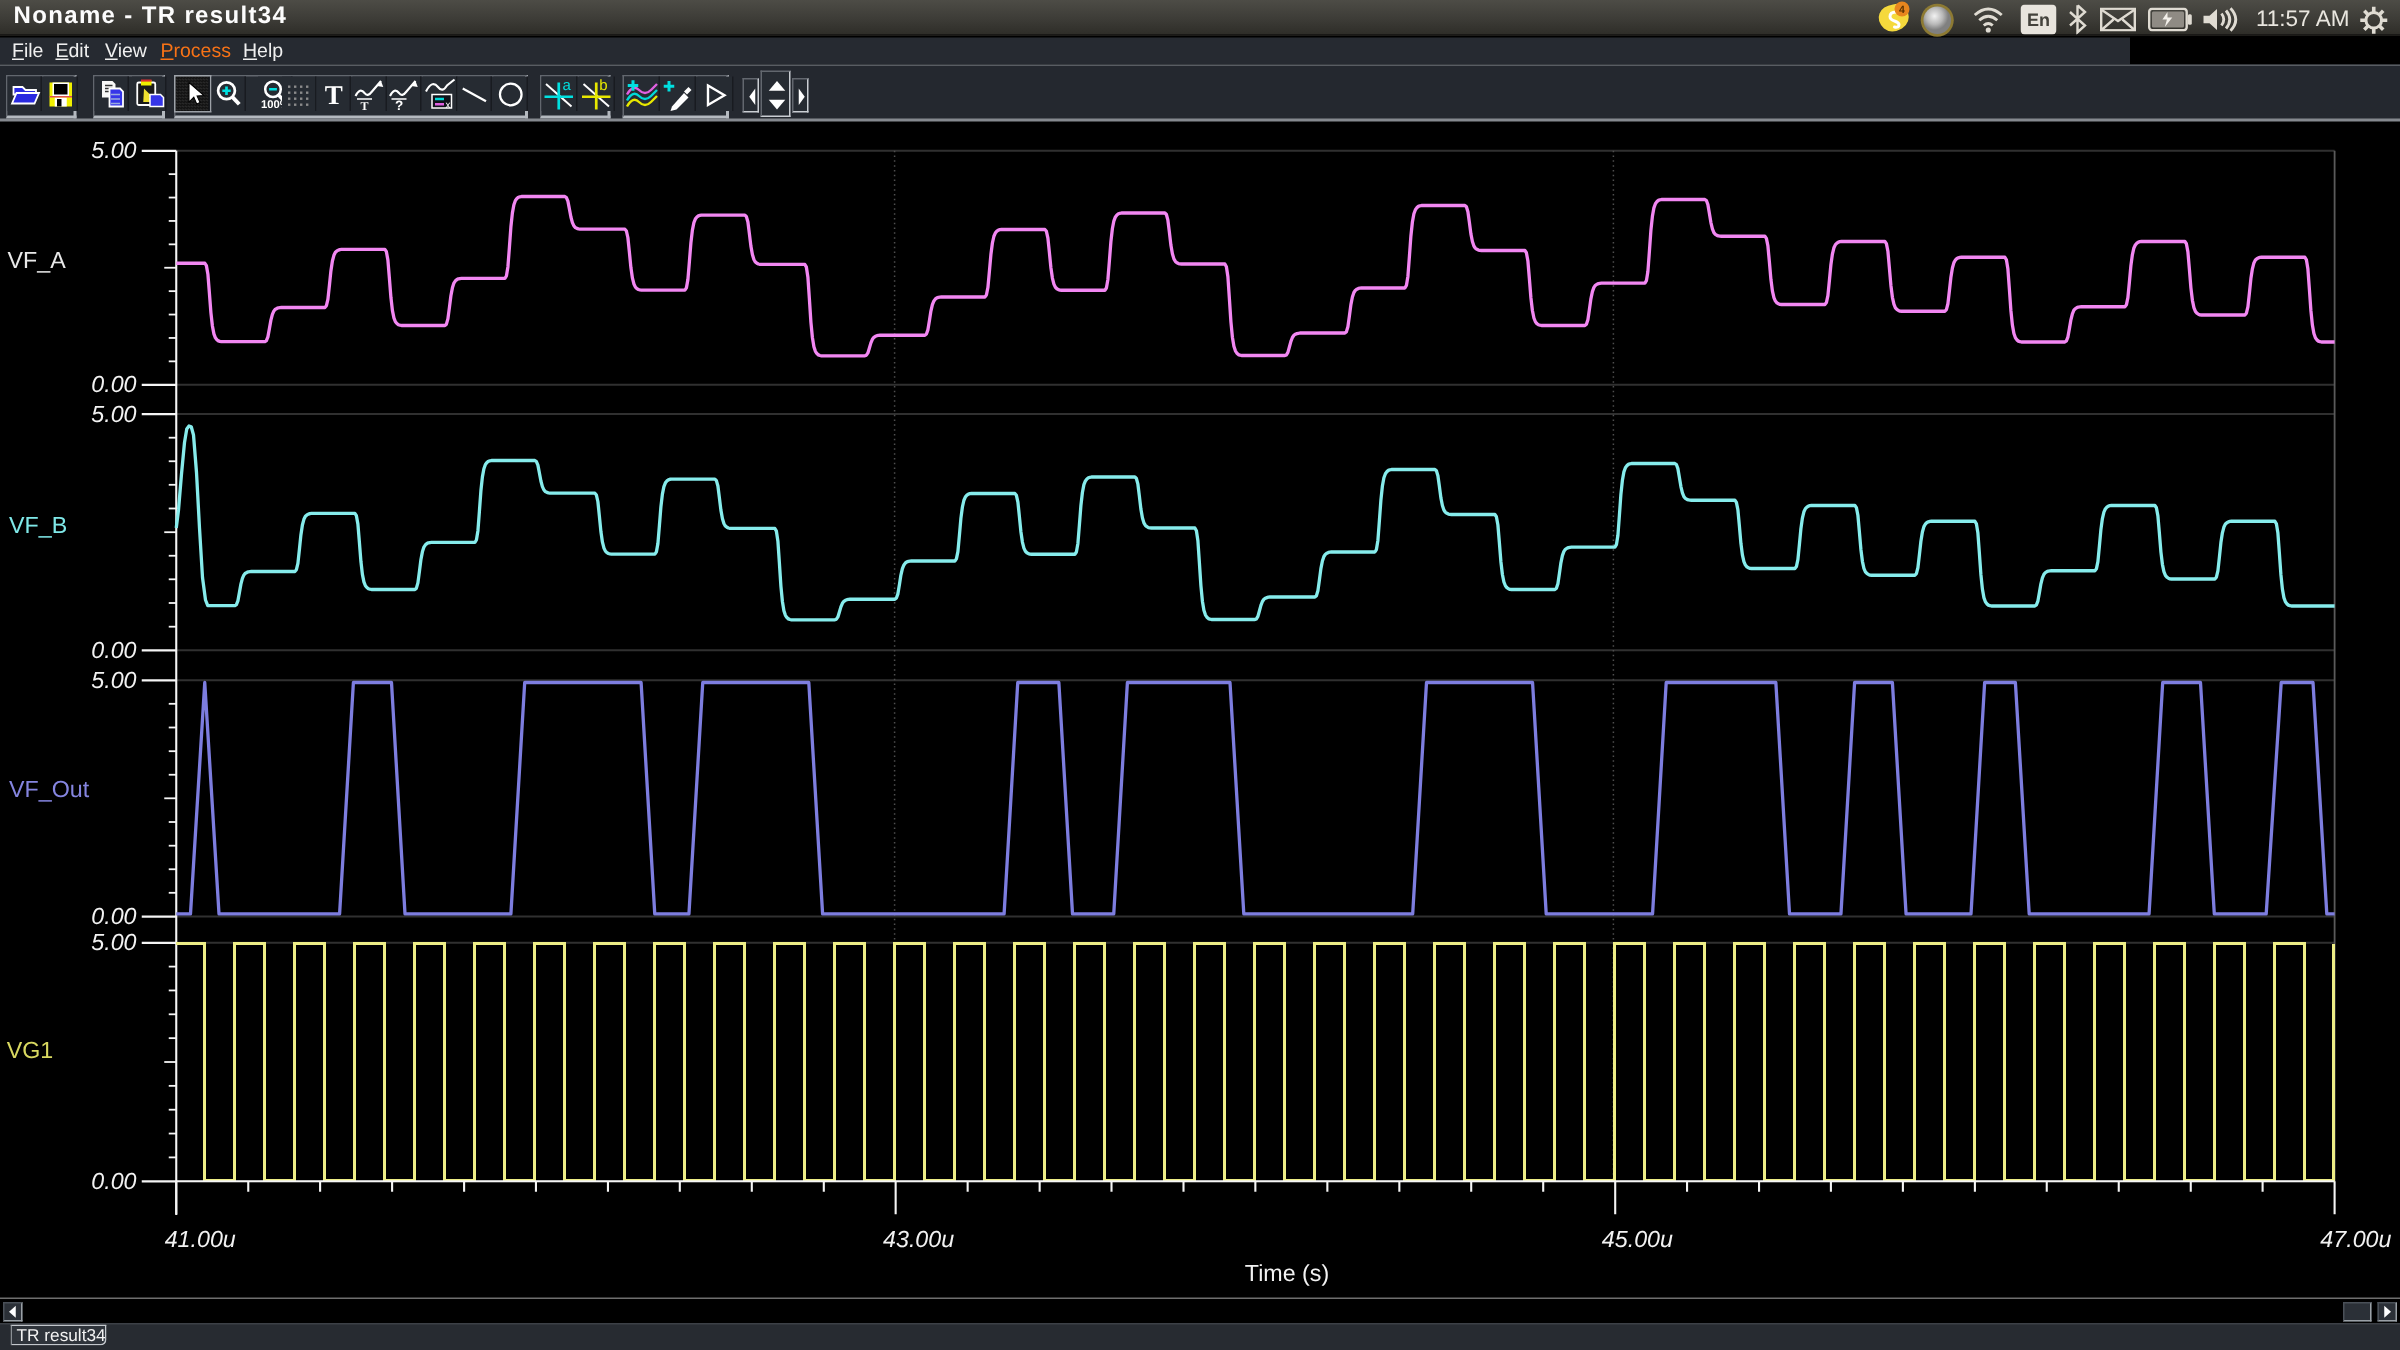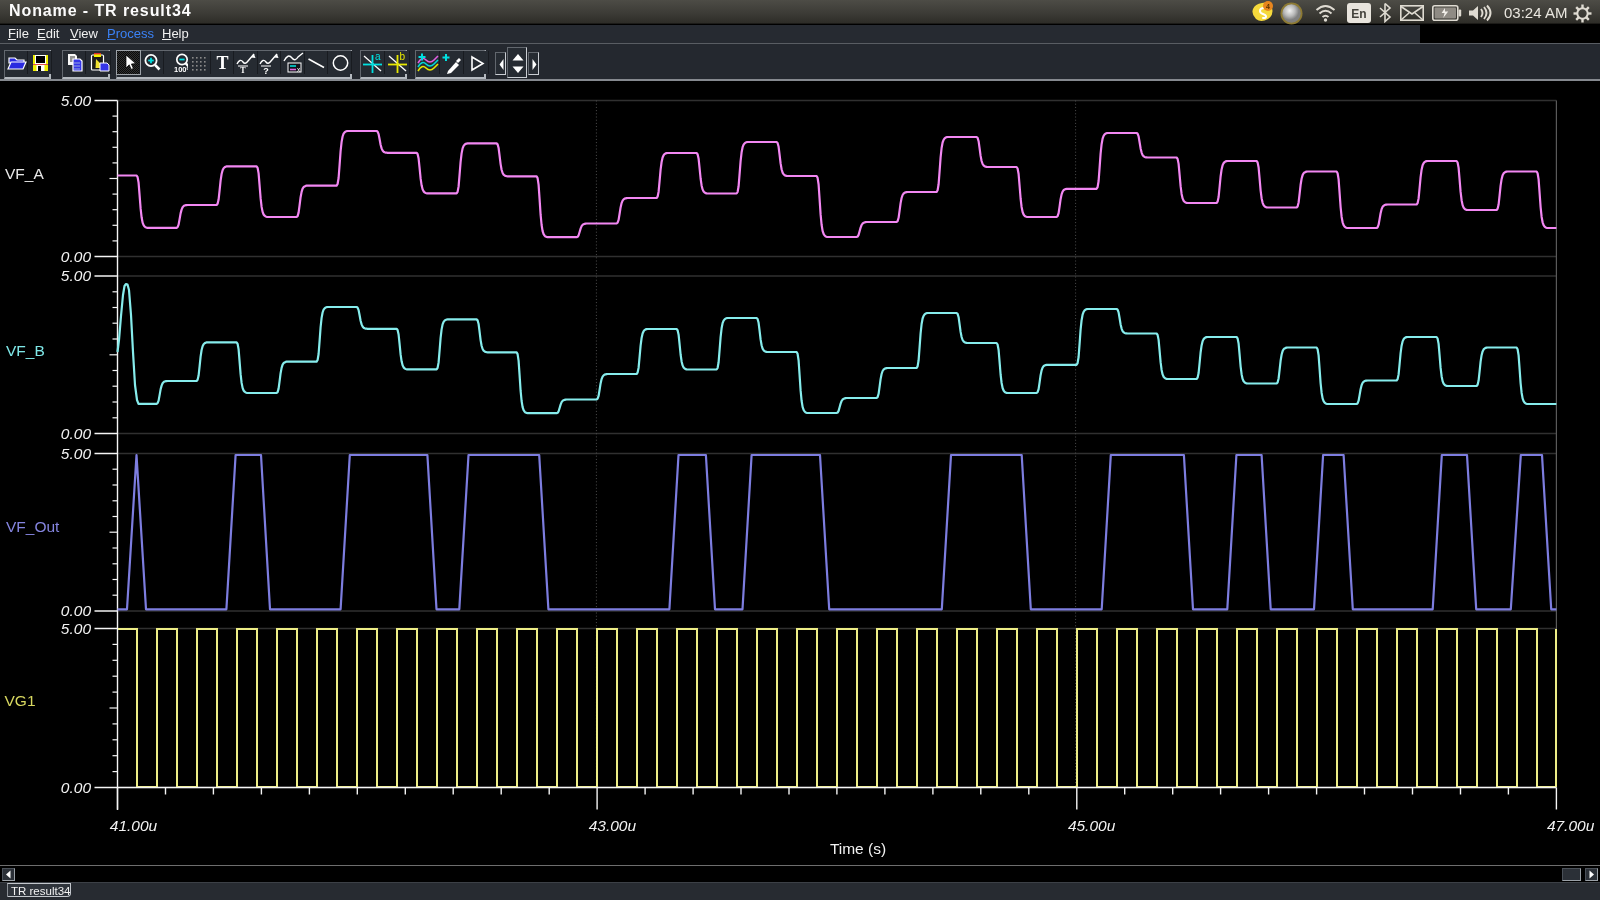--- a/index.html
+++ b/index.html
@@ -215,27 +215,27 @@
           <line x1="10.5" y1="16" x2="10.5" y2="19.5"></line>
           <line x1="1.5" y1="10.5" x2="5" y2="10.5"></line>
           <line x1="16" y1="10.5" x2="19.5" y2="10.5"></line>
           <line x1="4.2" y1="4.2" x2="6.6" y2="6.6"></line>
           <line x1="14.4" y1="14.4" x2="16.8" y2="16.8"></line>
           <line x1="4.2" y1="16.8" x2="6.6" y2="14.4"></line>
           <line x1="14.4" y1="6.6" x2="16.8" y2="4.2"></line>
         </g>
       </g>
     </svg>
-<span id="clock">03:24 AM</span>
+<span id="clock">11:57 AM</span>
 </div>
 <div id="menubar">
 <span class="mi" style="left:8px"><u>F</u>ile</span>
 <span class="mi" style="left:37px"><u>E</u>dit</span>
 <span class="mi" style="left:70px"><u>V</u>iew</span>
-<span class="mi" style="left:107px;color:#3b82f6"><u>P</u>rocess</span>
+<span class="mi" style="left:107px;color:#f97316"><u>P</u>rocess</span>
 <span class="mi" style="left:162px"><u>H</u>elp</span>
 </div>
 <div id="toolbar">
 <div class="grp" style="left:4px;width:47px"></div>
 <div class="grp" style="left:62px;width:48px"></div>
 <div class="grp" style="left:116px;width:236px"></div>
 <div class="grp" style="left:360px;width:47px"></div>
 <div class="grp" style="left:415px;width:71px"></div>
 <div class="tbtn" style="left:4.5px;width:23px"><svg width="23" height="24" viewBox="0 0 23 24">
         <path d="M4 7 h6 l2 2 h7 v3 h-15 z" fill="#2a2ae0" stroke="#fff" stroke-width="1.2"></path>

